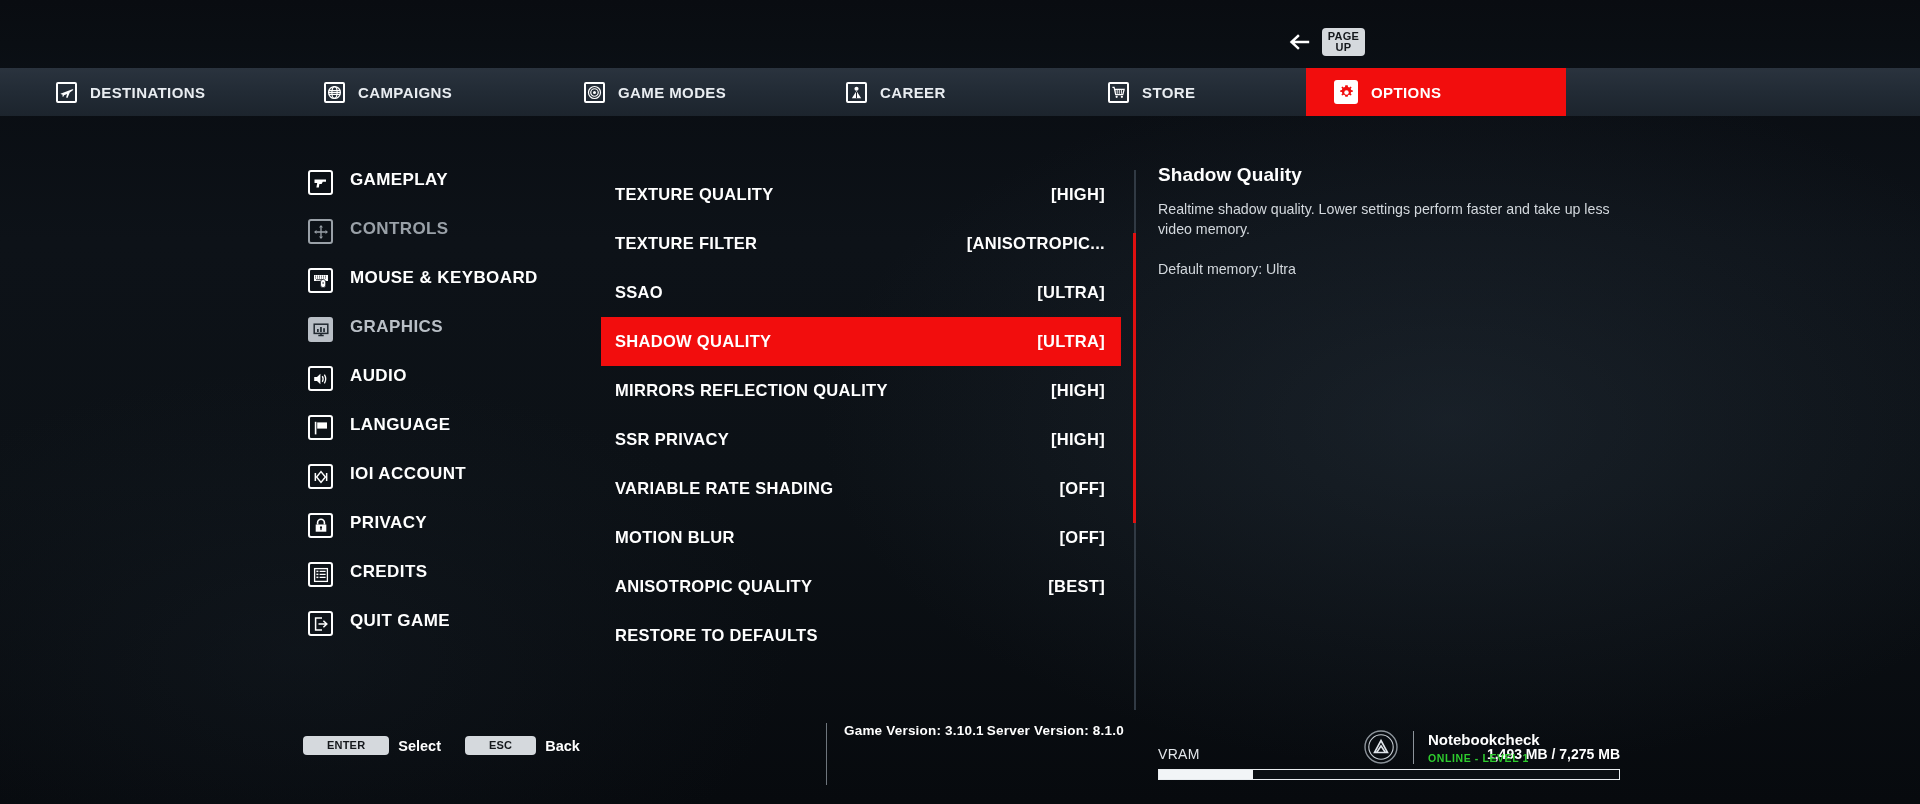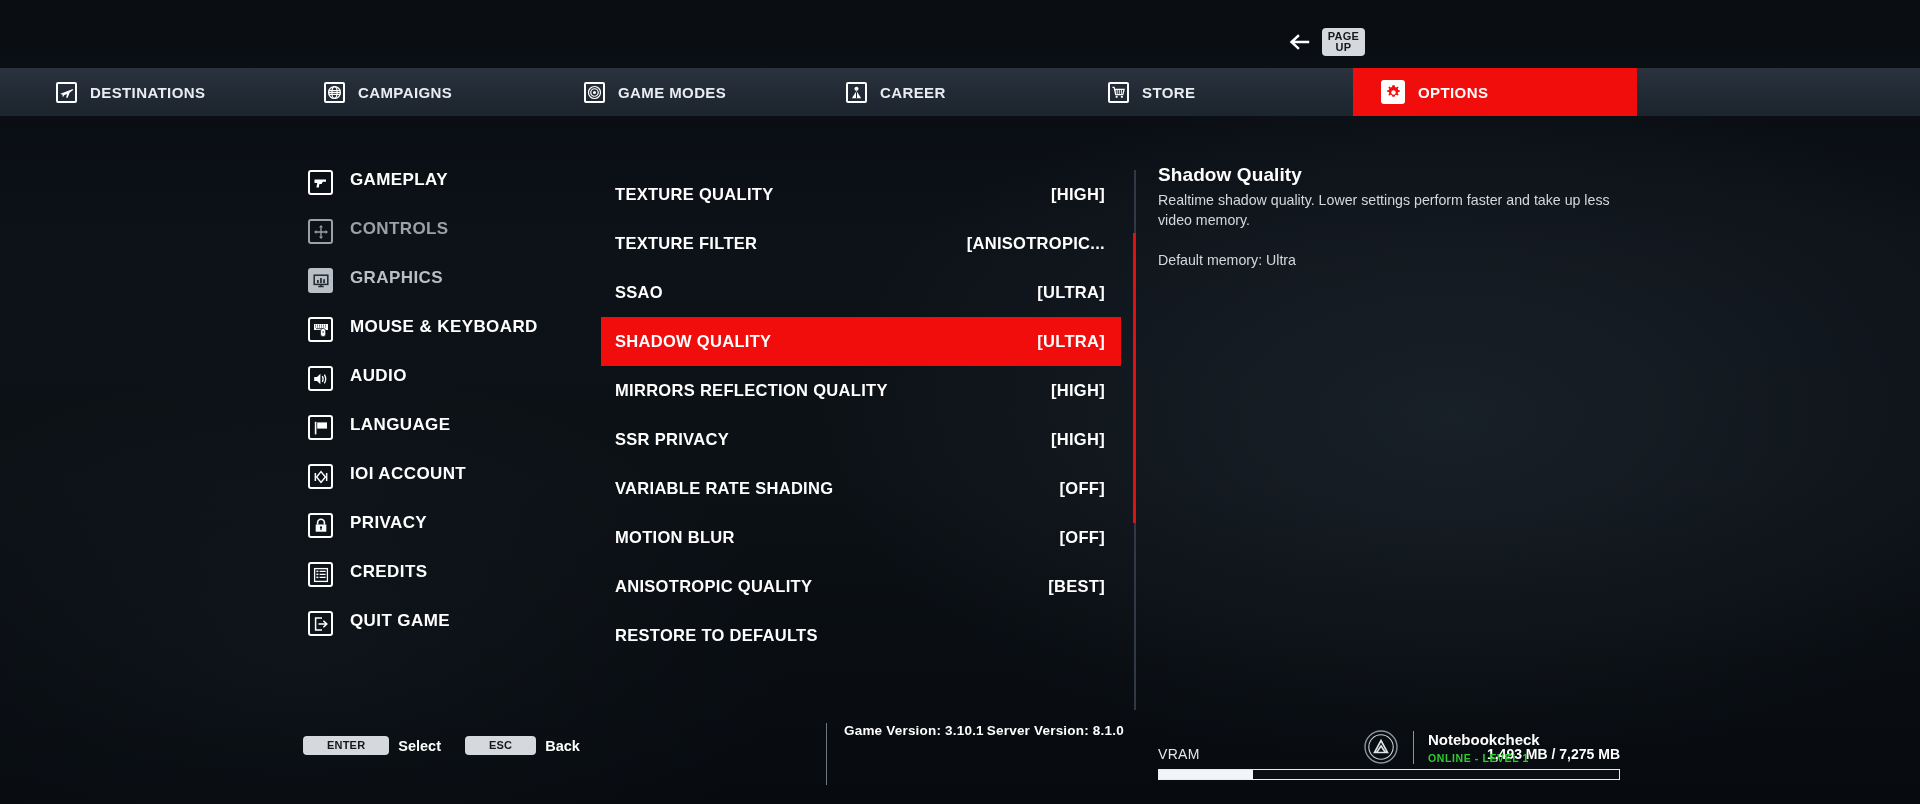--- a/index.html
+++ b/index.html
@@ -84,21 +84,21 @@
   }
   .set-row.sel { background:#f20d0d; }
   .set-val { font-weight:bold; }
   
   #scrollwrap { position:absolute; left:1133px; top:54px; width:4px; height:540px; }
   #scrolltrack { position:absolute; left:1px; top:0; width:2px; height:540px; background:#313a44; }
   #scrollthumb { position:absolute; left:0; top:63px; width:3px; height:290px; background:#e01010; }
   
   #rightpanel { position:absolute; left:1158px; top:48px; width:470px; }
   #desc-title { color:#ffffff; font-size:19px; font-weight:bold; letter-spacing:0.1px; }
-  #desc-body { color:#d3d8dd; font-size:14.2px; line-height:20px; margin-top:4px; }
+  #desc-body { color:#d3d8dd; font-size:14.2px; line-height:20px; margin-top:13px; }
   #desc-default { color:#d3d8dd; font-size:14.2px; line-height:20px; margin-top:20px; }
   
   #vram { position:absolute; left:1158px; top:630px; width:462px; }
   #vram-labels { display:flex; justify-content:space-between; align-items:baseline; }
   #vram-name { color:#e3e7eb; font-size:14px; letter-spacing:0.3px; }
   #vram-amount { color:#ffffff; font-size:14px; font-weight:bold; }
   #vram-bar {
     margin-top:7px; height:11px; width:462px;
     border:1px solid #e8ecef; background:#0b0f13; position:relative;
   }
@@ -188,21 +188,21 @@
         <svg width="15" height="15" viewBox="0 0 16 16">
           <path d="M1.5 2.5 H3.3 L5 10.2 H12.6 L14 4.6 H3.8" fill="none" stroke="#fff" stroke-width="1.3"></path>
           <path d="M5.2 5.3 V9.4 M7.2 5.3 V9.4 M9.2 5.3 V9.4 M11.2 5.3 V9.4" stroke="#fff" stroke-width="0.9"></path>
           <circle cx="6" cy="12.6" r="1.2" fill="#fff"></circle>
           <circle cx="11.6" cy="12.6" r="1.2" fill="#fff"></circle>
         </svg>
       </span>
       <span>STORE</span>
     </div>
 
-    <div class="nav-item active" style="left:1353px; width:284px;">
+    <div class="nav-item active" style="left:1306px; width:260px;">
       <span class="navicon" style="border:none; width:24px; height:24px; background:#fff; border-radius:3px;">
         <svg width="17" height="17" viewBox="0 0 16 16">
           <path d="M8 1.2 l1.1 0 0.35 1.6 1.2 0.5 1.35-0.9 0.8 0.8 -0.9 1.35 0.5 1.2 1.6 0.35 0 1.1 -1.6 0.35 -0.5 1.2 0.9 1.35 -0.8 0.8 -1.35-0.9 -1.2 0.5 -0.35 1.6 -1.1 0 -1.1 0 -0.35-1.6 -1.2-0.5 -1.35 0.9 -0.8-0.8 0.9-1.35 -0.5-1.2 -1.6-0.35 0-1.1 1.6-0.35 0.5-1.2 -0.9-1.35 0.8-0.8 1.35 0.9 1.2-0.5 0.35-1.6 z" fill="#f20d0d"></path>
           <circle cx="8" cy="8" r="2.1" fill="#fff"></circle>
         </svg>
       </span>
       <span>OPTIONS</span>
     </div>
   </div>
 
@@ -220,45 +220,45 @@
       </div>
 
       <div class="menu-item dim">
         <span class="micon">
           <svg width="16" height="16" viewBox="0 0 16 16">
             <path d="M8 1 L10 3.5 H6 Z M8 15 L10 12.5 H6 Z M1 8 L3.5 6 V10 Z M15 8 L12.5 6 V10 Z" fill="#9aa1a8"></path>
             <path d="M8 3.2 V12.8 M3.2 8 H12.8" stroke="#9aa1a8" stroke-width="1.3"></path>
           </svg>
         </span>
         <span>CONTROLS</span>
+      </div>
+
+      <div class="menu-item">
+        <span class="micon">
+          <svg width="16" height="16" viewBox="0 0 16 16">
+            <rect x="1" y="2" width="14" height="6" fill="#fff"></rect>
+            <path d="M2 3.2 h1 M4 3.2 h1 M6 3.2 h1 M8 3.2 h1 M10 3.2 h1 M12 3.2 h1 M2 5 h1 M4 5 h1 M6 5 h1 M8 5 h1 M10 5 h1 M12 5 h1 M3 6.7 h7" stroke="#12171d" stroke-width="0.8"></path>
+            <path d="M7.5 9 a2.6 2.6 0 0 1 5.2 0 v3 a2.6 2.6 0 0 1 -5.2 0 z" fill="#fff" stroke="#12171d" stroke-width="0.7"></path>
+            <path d="M10.1 9 v2" stroke="#12171d" stroke-width="0.8"></path>
+          </svg>
+        </span>
+        <span>MOUSE &amp; KEYBOARD</span>
       </div>
 
       <div class="menu-item selected">
         <span class="micon">
           <svg width="16" height="16" viewBox="0 0 16 16">
             <rect x="1.2" y="2.2" width="13.6" height="9.2" fill="none" stroke="#202830" stroke-width="1.5"></rect>
             <rect x="4" y="7" width="1.7" height="3" fill="#202830"></rect>
             <rect x="7.1" y="5" width="1.7" height="5" fill="#202830"></rect>
             <rect x="10.2" y="6.2" width="1.7" height="3.8" fill="#202830"></rect>
             <path d="M8 11.4 V13.3 M5.3 13.6 H10.7" stroke="#202830" stroke-width="1.5"></path>
           </svg>
         </span>
         <span>GRAPHICS</span>
-      </div>
-
-      <div class="menu-item">
-        <span class="micon">
-          <svg width="16" height="16" viewBox="0 0 16 16">
-            <rect x="1" y="2" width="14" height="6" fill="#fff"></rect>
-            <path d="M2 3.2 h1 M4 3.2 h1 M6 3.2 h1 M8 3.2 h1 M10 3.2 h1 M12 3.2 h1 M2 5 h1 M4 5 h1 M6 5 h1 M8 5 h1 M10 5 h1 M12 5 h1 M3 6.7 h7" stroke="#12171d" stroke-width="0.8"></path>
-            <path d="M7.5 9 a2.6 2.6 0 0 1 5.2 0 v3 a2.6 2.6 0 0 1 -5.2 0 z" fill="#fff" stroke="#12171d" stroke-width="0.7"></path>
-            <path d="M10.1 9 v2" stroke="#12171d" stroke-width="0.8"></path>
-          </svg>
-        </span>
-        <span>MOUSE &amp; KEYBOARD</span>
       </div>
 
       <div class="menu-item">
         <span class="micon">
           <svg width="16" height="16" viewBox="0 0 16 16">
             <path d="M1.2 6 H4 L7.4 2.8 V13.2 L4 10 H1.2 Z" fill="#fff"></path>
             <path d="M9.3 5.2 Q11 8 9.3 10.8 M11.4 3.6 Q14 8 11.4 12.4" stroke="#fff" stroke-width="1.3" fill="none"></path>
           </svg>
         </span>
         <span>AUDIO</span>

